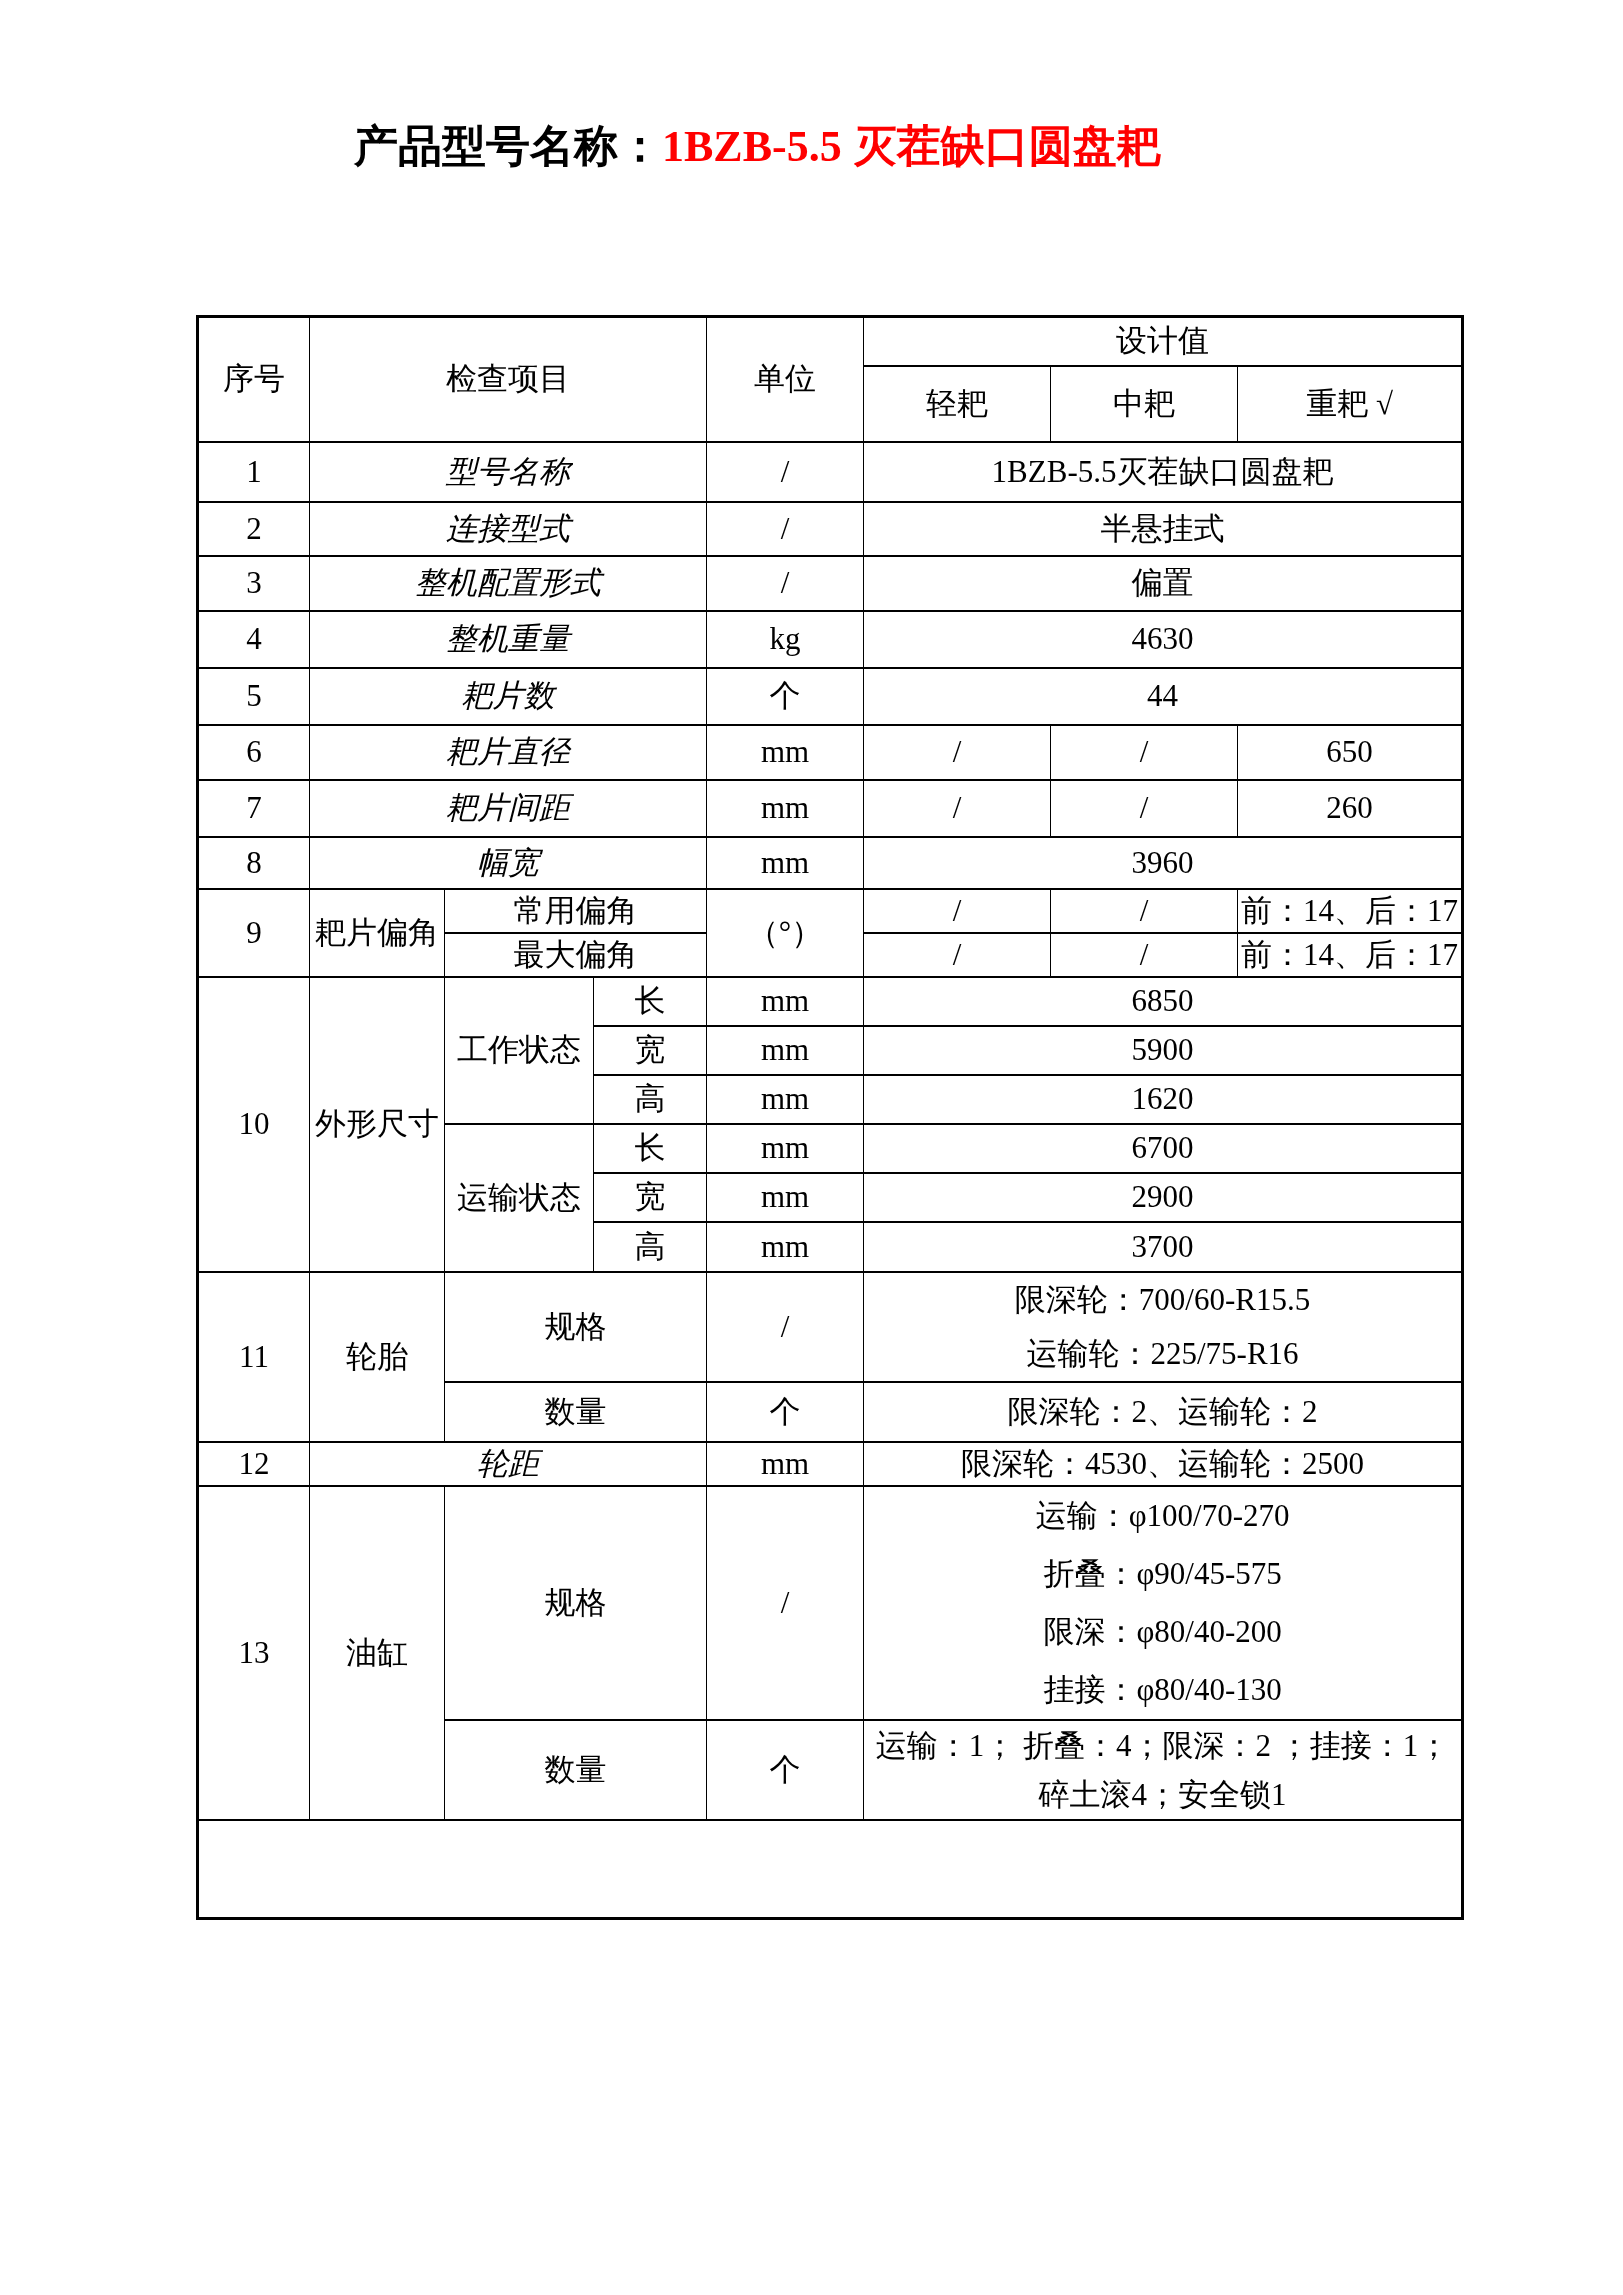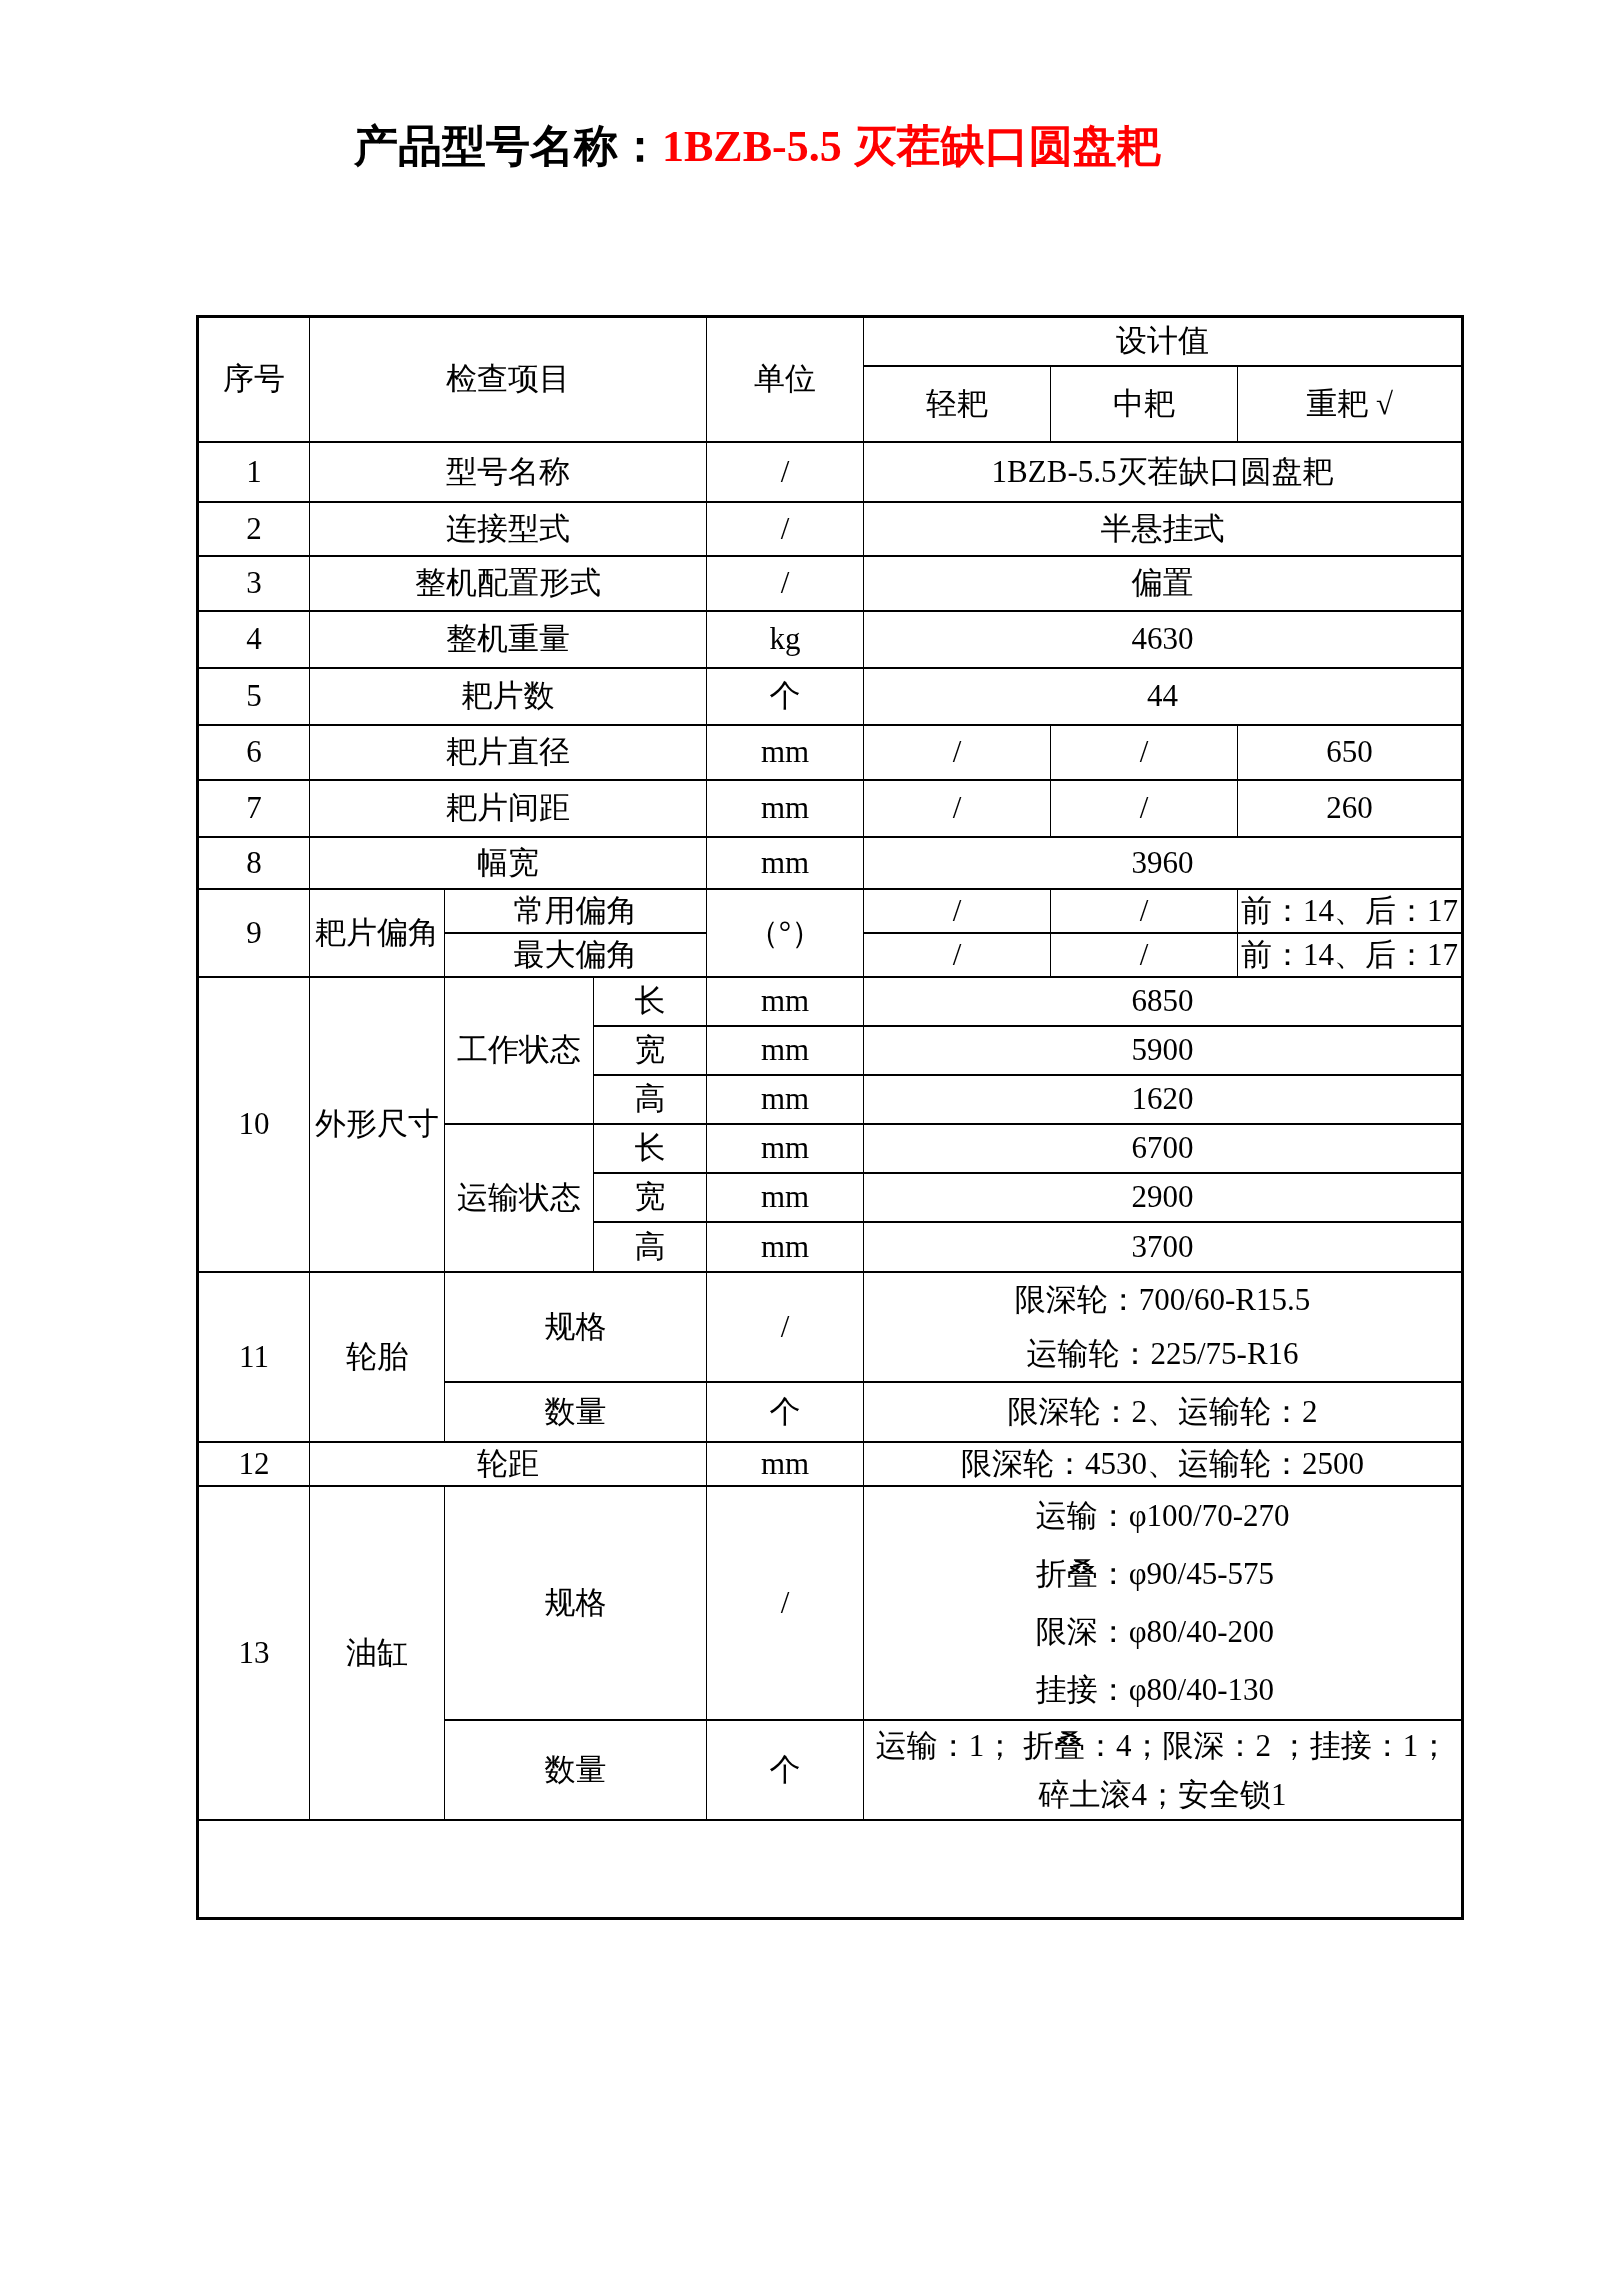--- a/index.html
+++ b/index.html
@@ -30,30 +30,30 @@
   }
   table.spec td{
     border-top:2.6px solid var(--border);
     border-bottom:2.6px solid var(--border);
     border-left:1.5px solid var(--border);
     border-right:1.5px solid var(--border);
     text-align:center;vertical-align:middle;
     font-size:31px;padding:0;overflow:hidden;
   }
   
-  td.al{text-align:left;padding-left:15.3px;}
+  td.al{text-align:left;padding-left:15.3px;font-style:italic;}
   
   td.c2lbl{text-align:left;padding-left:8.2px;}
   
   td.sl{text-align:left;padding-left:5.1px;}
   
   td.vb{vertical-align:bottom;padding-bottom:17.4px;}
   
   .two{line-height:54px;}
-  .lines{display:inline-block;text-align:left;line-height:58px;}
+  .lines{display:inline-block;text-align:center;line-height:58px;}
   td.qty13{text-align:left;padding:0 7.2px;line-height:49px;}
 </style>
 </head>
 <body>
 
 <div class="page">
 
   <div class="title"><span>产品型号名称：</span><span class="model">1BZB-5.5 灭茬缺口圆盘耙</span></div>
 
   <table class="spec">

